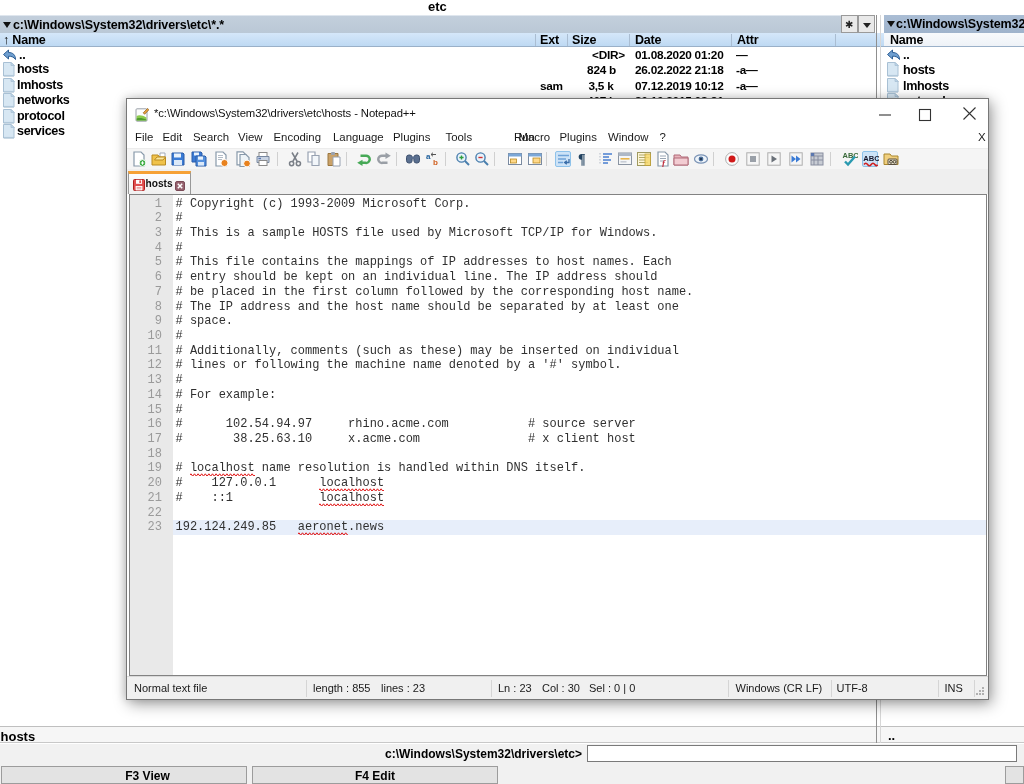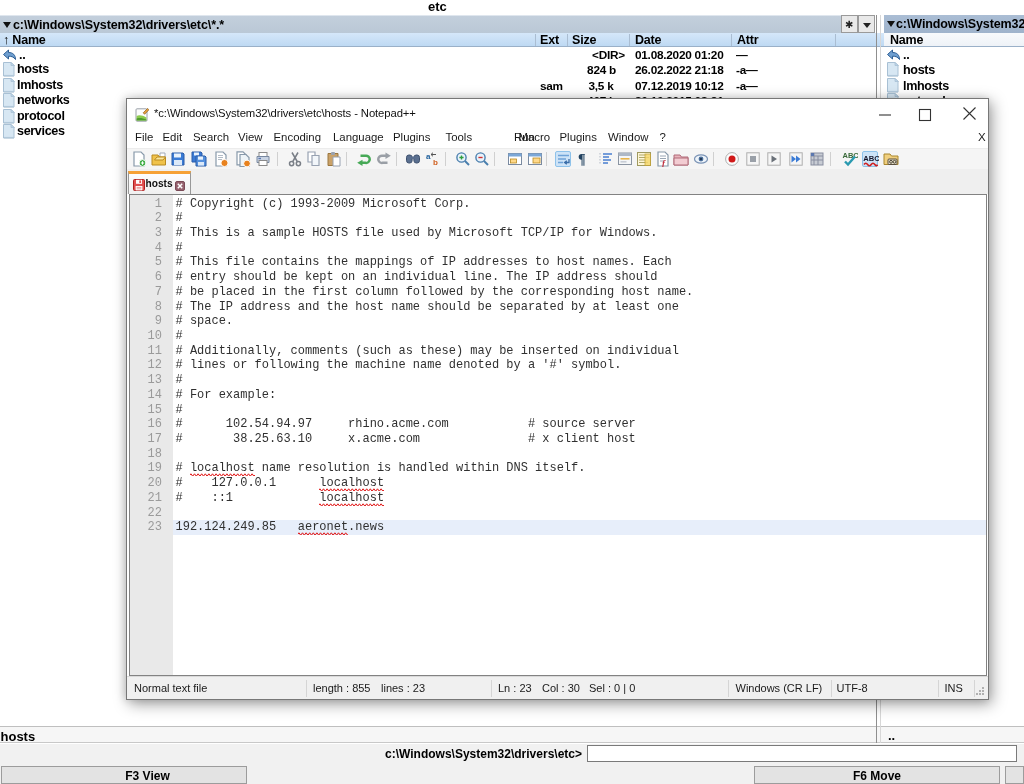--- a/index.html
+++ b/index.html
@@ -172,21 +172,21 @@
 <div class="abs" id="tc-status">
   <div class="abs" style="left:0.5px; top:2px; font-size:13px; font-weight:bold;">hosts</div>
   <div class="abs" style="left:888px; top:1px; font-size:13px; font-weight:bold;">..</div>
 </div>
 <div class="abs" id="tc-cmd">
   <div class="lbl">c:\Windows\System32\drivers\etc&gt;</div>
   <div id="tc-input"></div>
 </div>
 <div class="abs" id="tc-fkeys">
   <div class="fkey" style="left:1px; width:246px;padding-left:47px;">F3 View</div>
-  <div class="fkey" style="left:754px; width:246px;">F6 Move</div>
+  <div class="fkey" style="left:252px; width:246px;">F4 Edit</div>
   <div class="fkey" style="left:1005px; width:19px;"></div>
 </div>
 
 <div class="abs" id="npp">
   <svg class="abs" style="left:8px; top:9px;" width="14" height="14" viewBox="0 0 14 14">
       <rect x="1" y="0.8" width="11" height="12.4" rx="1" fill="#fdfdfd" stroke="#9aa0a8" stroke-width="1"></rect>
       <path d="M1.6,8 C4,6.8 7.5,7.3 11.4,9.5 L11.4,12.6 L1.6,12.6 Z" fill="#8ccc4e"></path>
       <path d="M1.6,10.4 C4.5,9.5 8,10 11.4,11.6 L11.4,12.6 L1.6,12.6 Z" fill="#4e9a2e"></path>
       <path d="M8.2,4.8 L12.6,0.4 L13.9,1.8 L9.6,6.3 Z" fill="#e8a03c" stroke="#8a5a18" stroke-width="0.7"></path>
     </svg>

